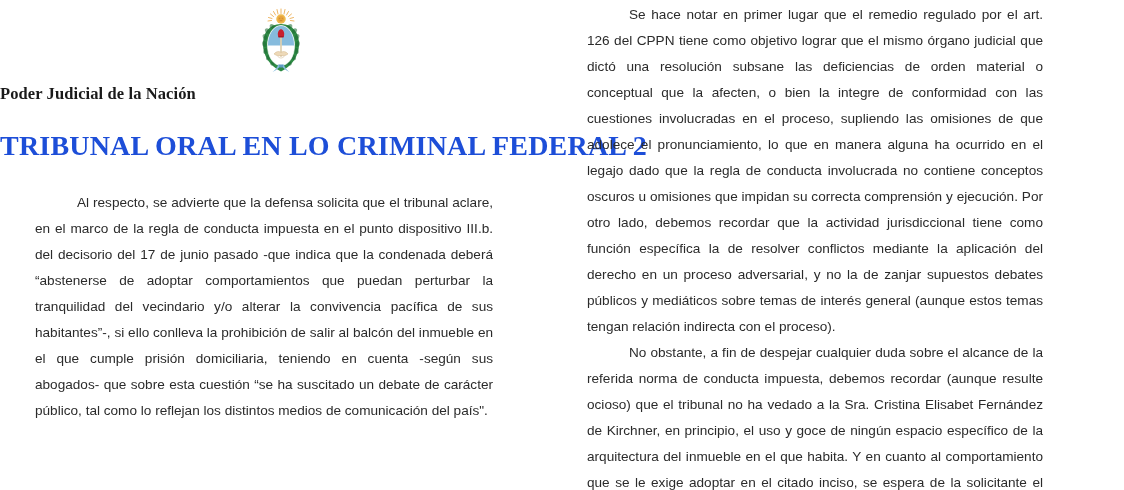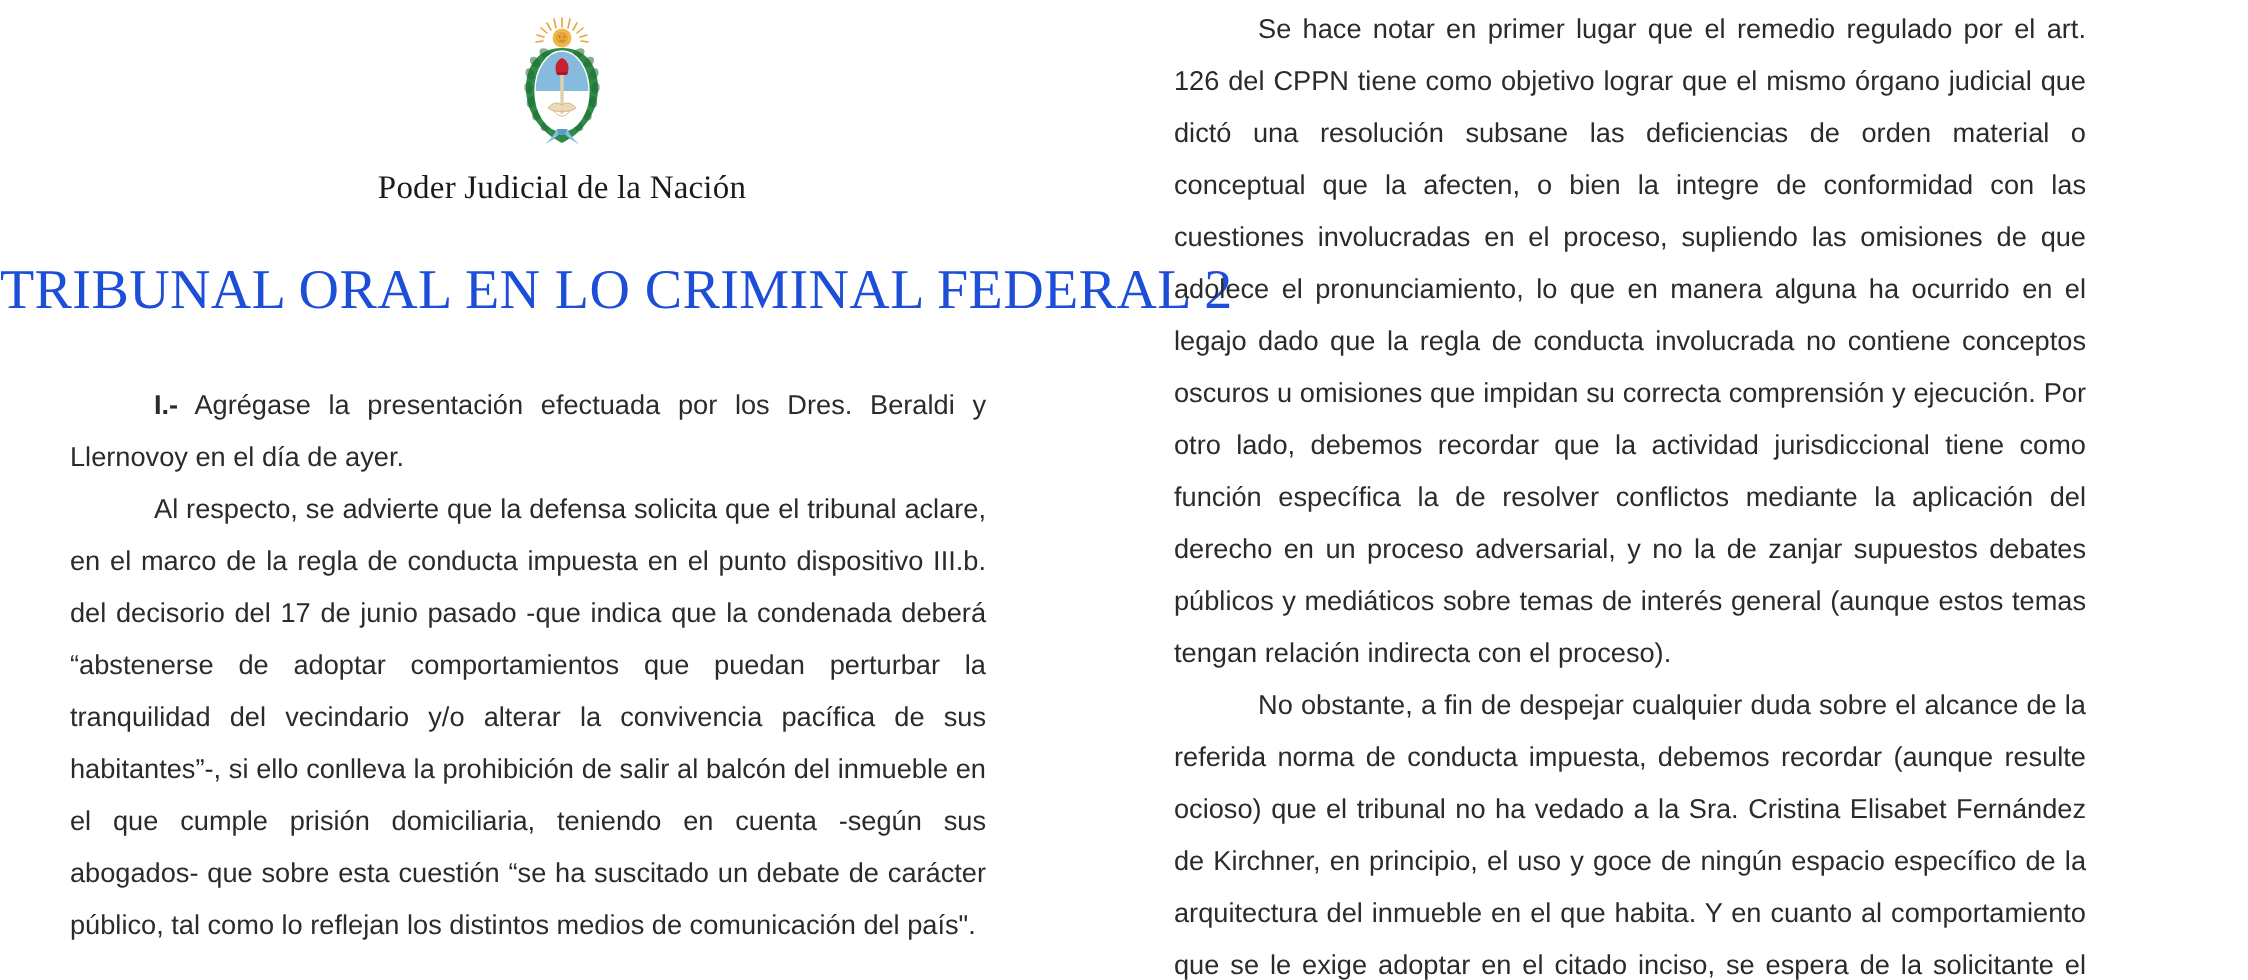--- a/index.html
+++ b/index.html
@@ -31,21 +31,22 @@
   }
   .col-left  { left: 0px;   width: 562px; }
   .col-right { left: 562px; width: 562px; }
 
   
   .masthead {
     position: absolute;
     left: 0;
     top: 0;
     width: 562px;
-    text-align: center;
+    text-align: left;
+    font-weight: bold;
   }
   .crest-wrap {
     margin: 6px auto 0;
     width: 52px;
     height: 72px;
   }
   .crest-wrap svg { display: block; width: 52px; height: 72px; }
 
   .org-line {
     font-family: "Liberation Serif", "DejaVu Serif", serif;
@@ -173,21 +174,20 @@
         </svg>
       </div>
 
       <div class="org-line">Poder Judicial de la Nación</div>
 
       <div class="court-line">TRIBUNAL ORAL EN LO CRIMINAL FEDERAL 2</div>
     </div>
 
     <div class="body-block">
 
-      <p class="p-indent"><b class="label">I.-</b><span> Agrégase la presentación efectuada por los Dres. Beraldi y Llernovoy en el día de ayer.</span></p>
 
       <p class="p-indent">Al respecto, se advierte que la defensa solicita que el tribunal aclare, en el marco de la regla de conducta impuesta en el punto dispositivo III.b. del decisorio del 17 de junio pasado -que indica que la condenada deberá “abstenerse de adoptar comportamientos que puedan perturbar la tranquilidad del vecindario y/o alterar la convivencia pacífica de sus habitantes”-, si ello conlleva la prohibición de salir al balcón del inmueble en el que cumple prisión domiciliaria, teniendo en cuenta -según sus abogados- que sobre esta cuestión “se ha suscitado un debate de carácter público, tal como lo reflejan los distintos medios de comunicación del país".</p>
     </div>
   </div>
 
   <div class="col col-right">
     <div class="body-block">
       <p class="p-indent">Se hace notar en primer lugar que el remedio regulado por el art. 126 del CPPN tiene como objetivo lograr que el mismo órgano judicial que dictó una resolución subsane las deficiencias de orden material o conceptual que la afecten, o bien la integre de conformidad con las cuestiones involucradas en el proceso, supliendo las omisiones de que adolece el pronunciamiento, lo que en manera alguna ha ocurrido en el legajo dado que la regla de conducta involucrada no contiene conceptos oscuros u omisiones que impidan su correcta comprensión y ejecución. Por otro lado, debemos recordar que la actividad jurisdiccional tiene como función específica la de resolver conflictos mediante la aplicación del derecho en un proceso adversarial, y no la de zanjar supuestos debates públicos y mediáticos sobre temas de interés general (aunque estos temas tengan relación indirecta con el proceso).</p>
 
       <p class="p-indent">No obstante, a fin de despejar cualquier duda sobre el alcance de la referida norma de conducta impuesta, debemos recordar (aunque resulte ocioso) que el tribunal no ha vedado a la Sra. Cristina Elisabet Fernández de Kirchner, en principio, el uso y goce de ningún espacio específico de la arquitectura del inmueble en el que habita. Y en cuanto al comportamiento que se le exige adoptar en el citado inciso, se espera de la solicitante el criterio, la prudencia y el sentido común suficientes para discernir en qué contexto el uso del balcón resultará una acción inocua y en cuál podrá implicar una perturbación para la tranquilidad y la convivencia pacífica del vecindario y sus habitantes (única y exclusiva situación que se pretende proteger con la regla de conducta en cuestión).</p>

